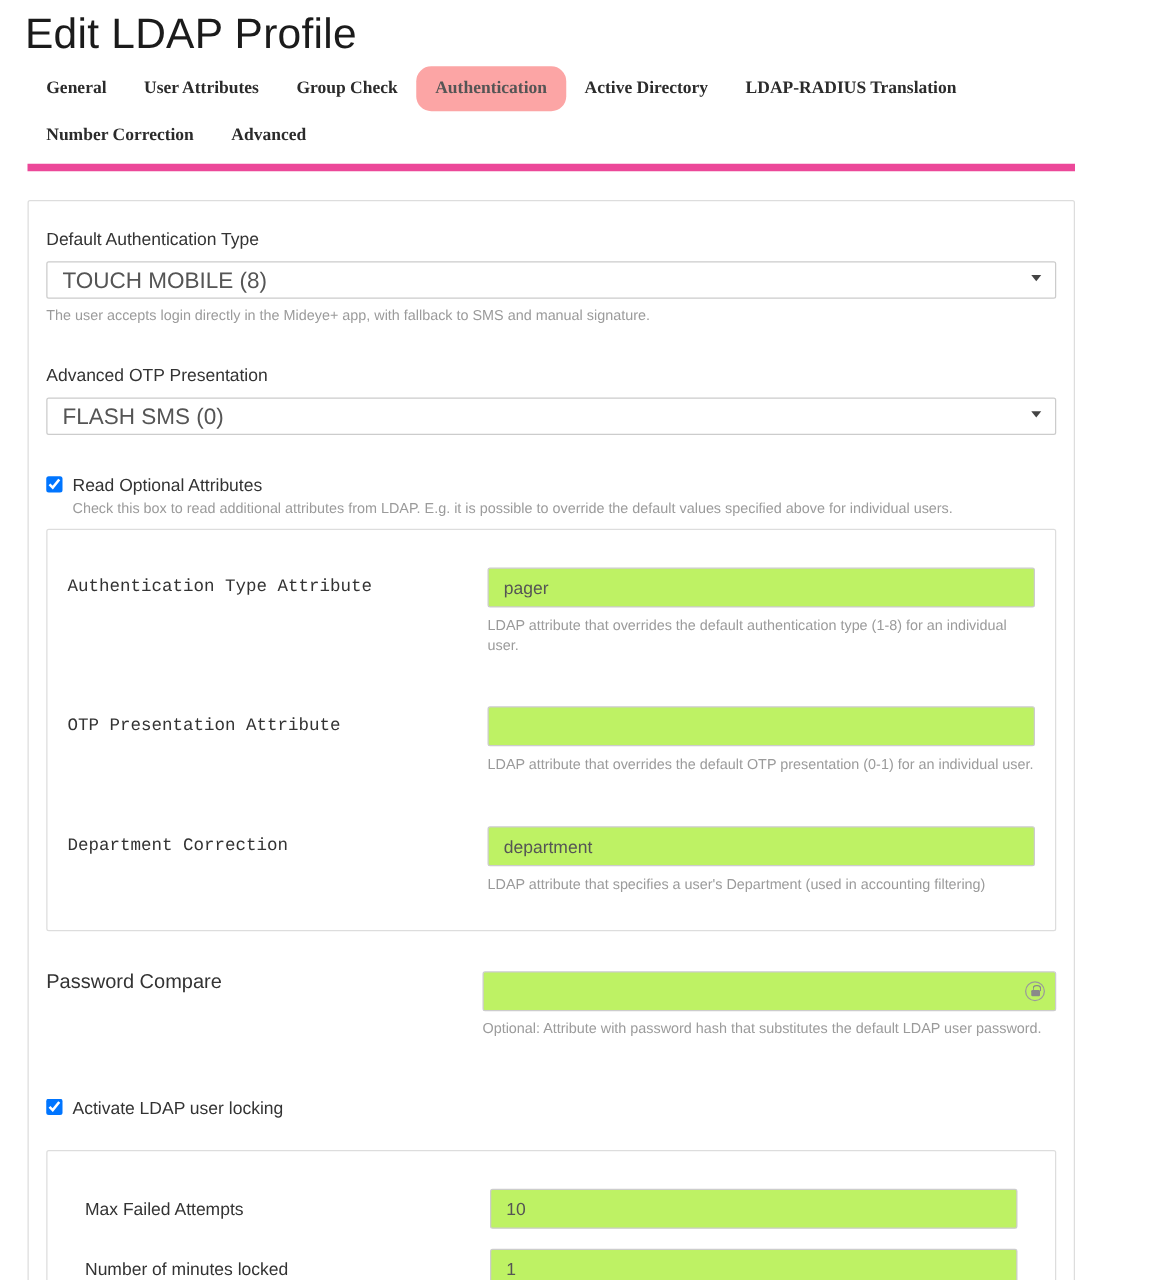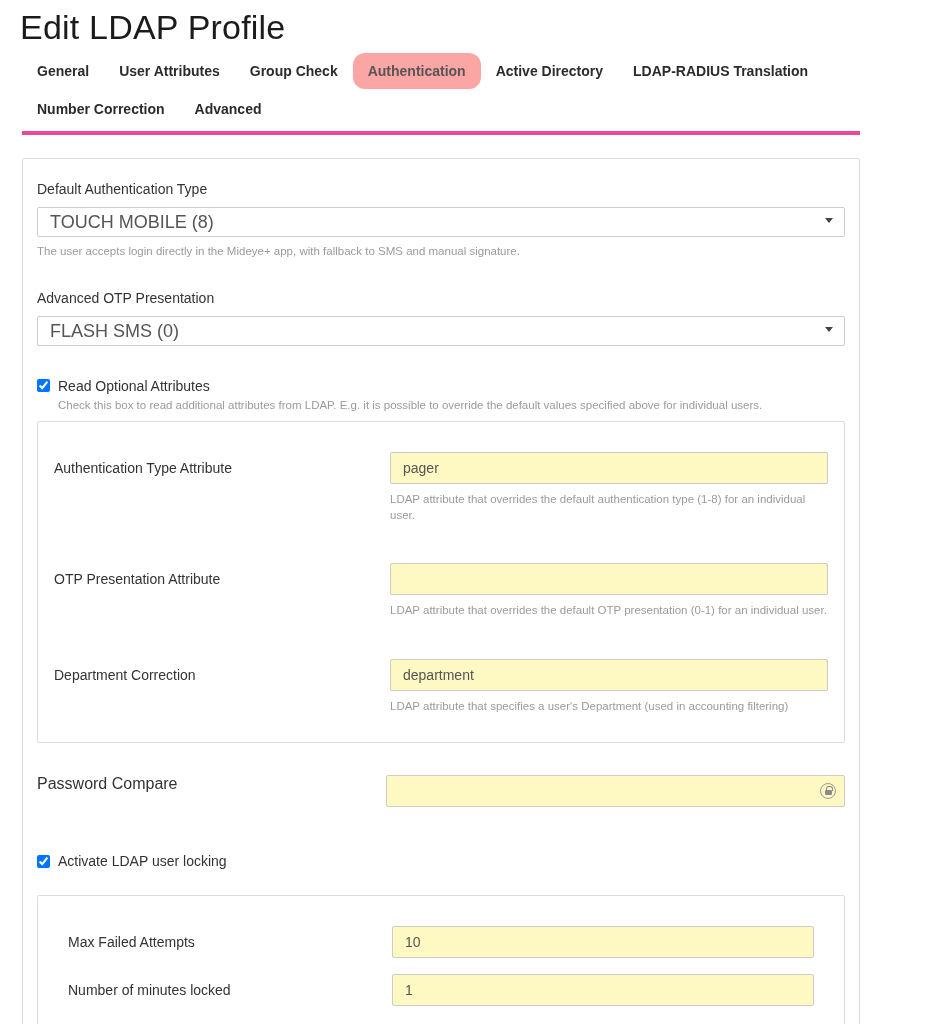--- a/index.html
+++ b/index.html
@@ -15,22 +15,23 @@
     font-size: 34px;
     font-weight: 500;
     color: #1b1b1b;
     letter-spacing: 0.2px;
   }
   .tabs {
     margin: 6px 20px 0 22px;
     width: 838px;
     display: flex;
     flex-wrap: wrap;
-    border-bottom: 4px solid #ec4899;
+    border-bottom: 6px solid #ec4899;
     padding-bottom: 2px;
+    font-family: Liberation Serif, serif;
   }
   .tab {
     padding: 10px 15px;
     font-size: 14px;
     font-weight: 700;
     color: #2b2b2b;
     cursor: pointer;
     margin-bottom: 2px;
     white-space: nowrap;
   }
@@ -101,31 +102,32 @@
   .attr-row {
     display: grid;
     grid-template-columns: 336px 1fr;
     align-items: start;
     margin-top: 16px;
   }
   .attr-row .row-label {
     font-size: 14px;
     color: #333;
     padding-top: 8px;
+    font-family: Liberation Mono, monospace;
   }
   .text-input {
     width: 100%;
     height: 32px;
     border: 1px solid #ccc;
     border-radius: 2px;
     padding: 0 12px;
     font-size: 14px;
     color: #555;
     font-family: "Liberation Sans", sans-serif;
-    background: #fef9c3;
+    background: #bef264;
     outline: none;
   }
   .attr-row .help { margin-top: 8px; }
   .row-gap { height: 24px; }
   .pw-row {
     display: grid;
     grid-template-columns: 349px 1fr;
     align-items: start;
     margin-top: 32px;
   }
@@ -245,20 +247,21 @@
 
   <div class="pw-row">
     <div class="row-label">Password Compare</div>
     <div>
       <div class="input-wrap">
         <input class="text-input" type="text" value="" style="">
         <span class="lock-badge">
             <span class="lock-glyph"></span>
           </span>
       </div>
+      <div class="help">Optional: Attribute with password hash that substitutes the default LDAP user password.</div>
     </div>
   </div>
 
   <div class="spacer-xl"></div>
     <div style="height:14px"></div>
 
   <div class="checkbox-row">
     <input type="checkbox" checked="true" style="">
     <span>Activate LDAP user locking</span>
   </div>

